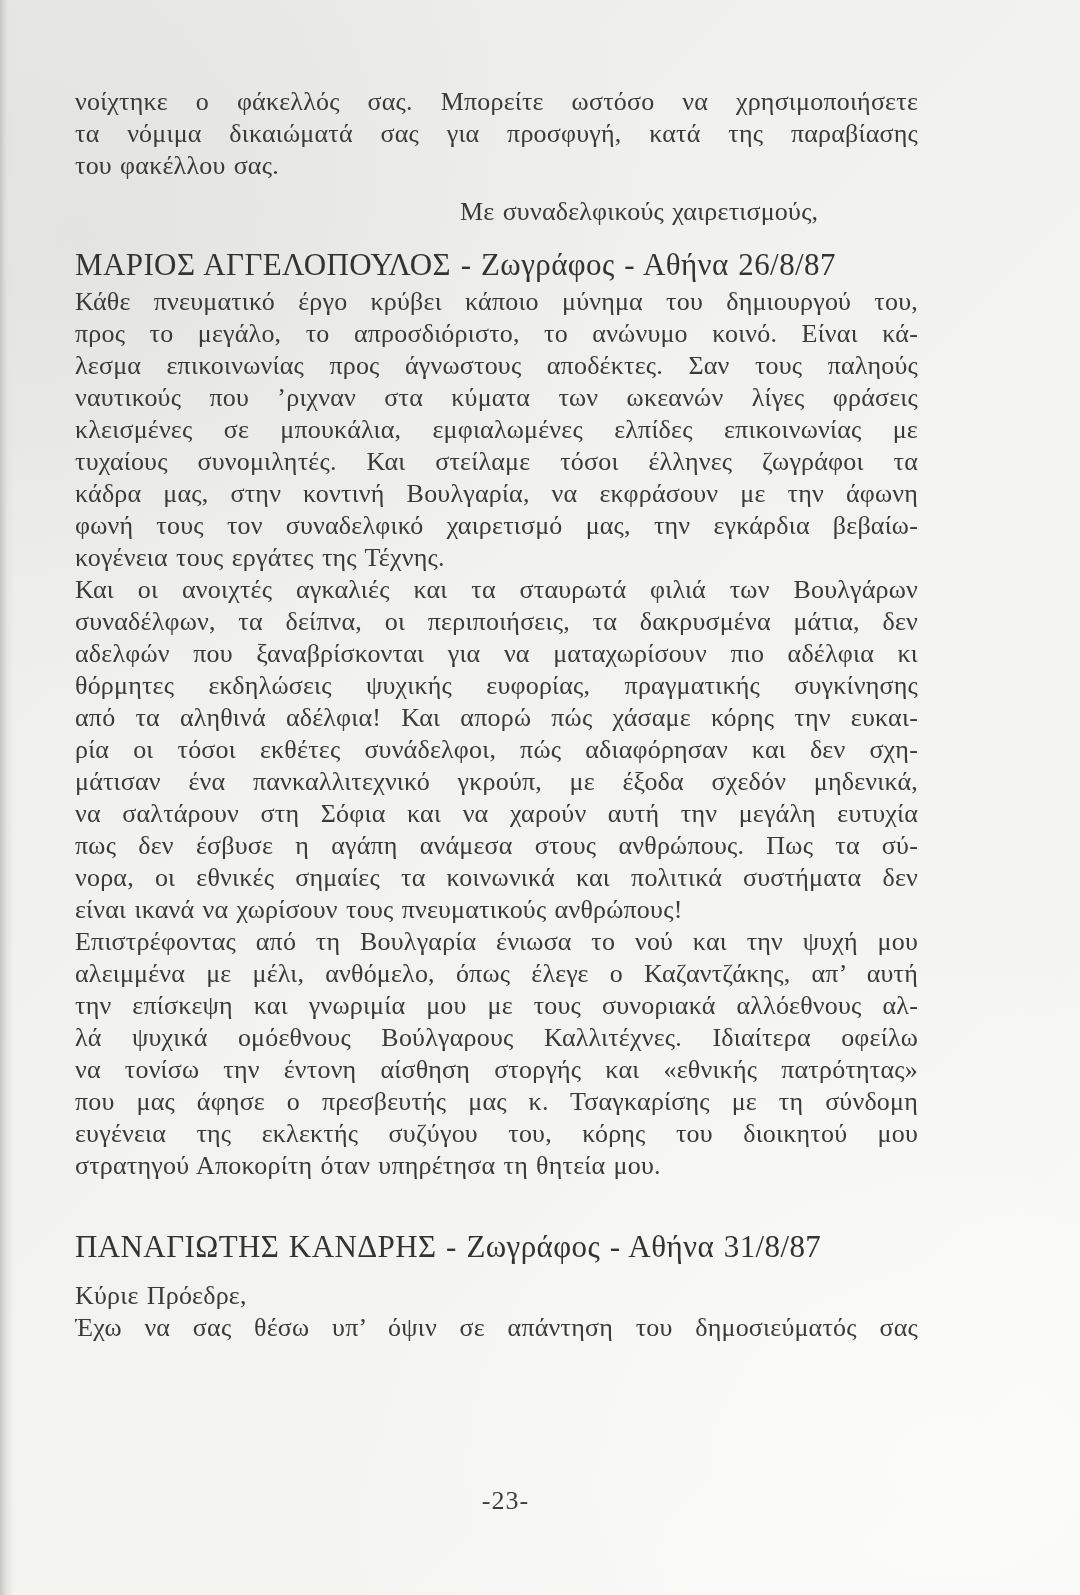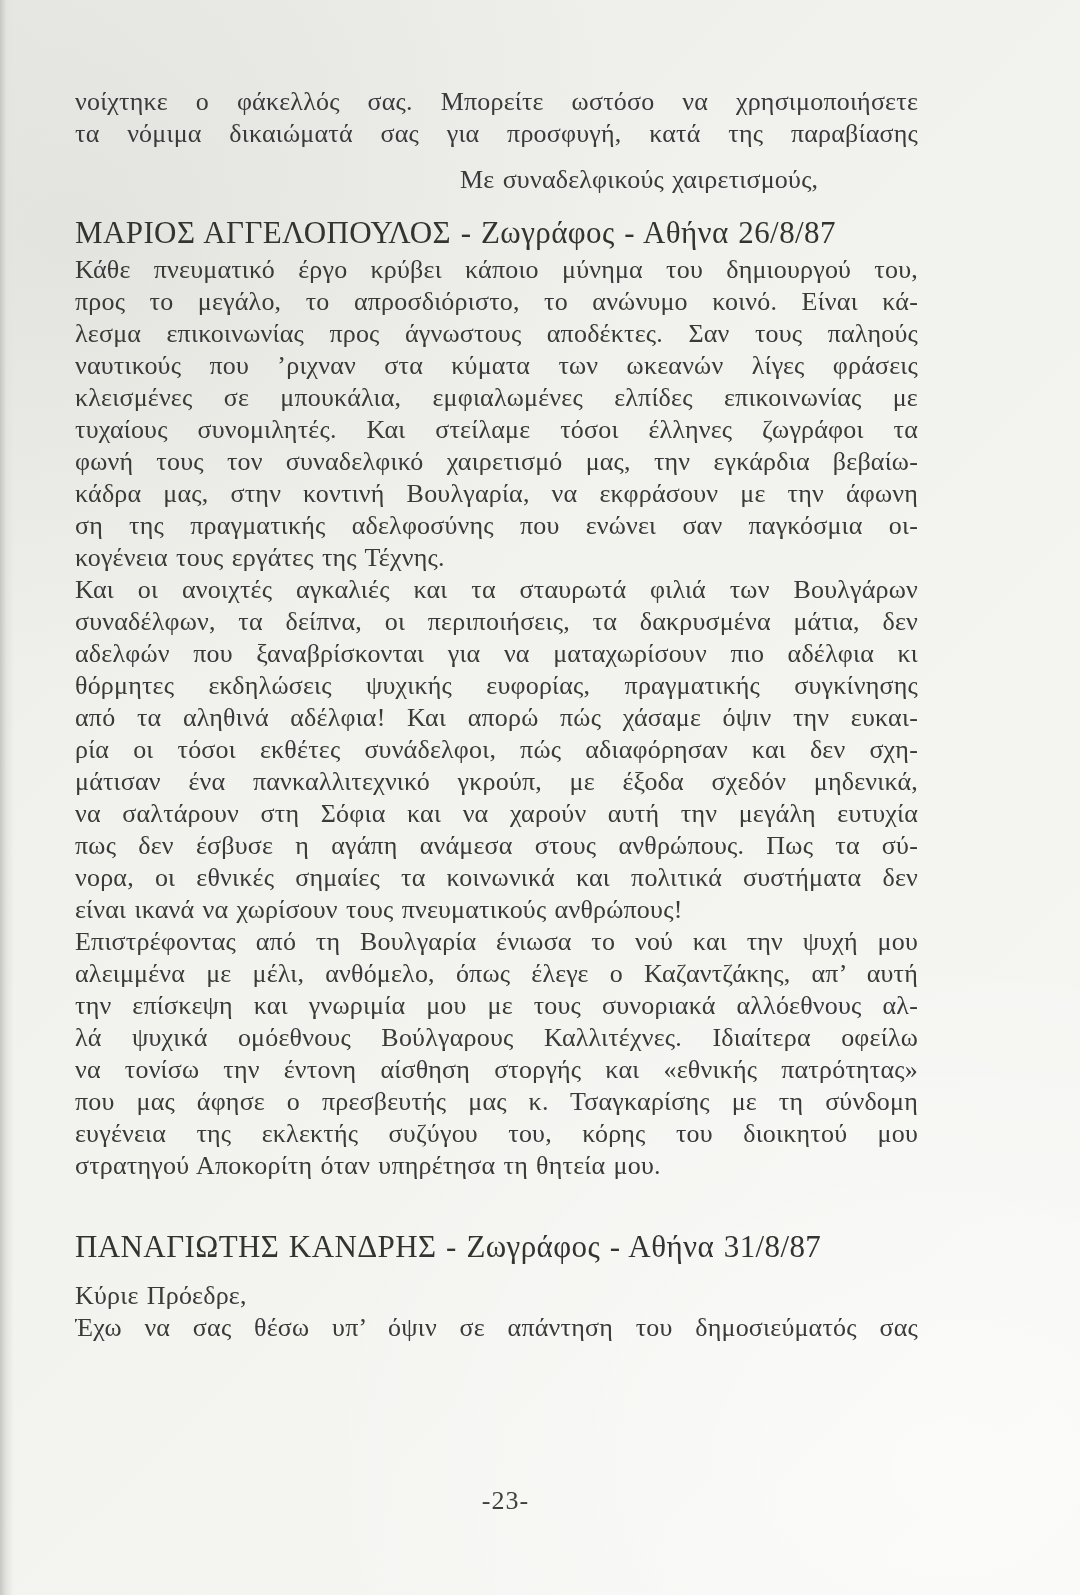--- a/index.html
+++ b/index.html
@@ -91,45 +91,45 @@
 </style>
 </head>
 <body>
 
 <div class="page" data-name="scanned-book-page">
   <div class="scan-edge-left" data-name="scan-edge-shadow"></div>
   <div class="content" data-name="document-body">
       <div class="block paragraph" data-name="paragraph-continuation">
         <div class="line just" data-name="text-line">νοίχτηκε ο φάκελλός σας. Μπορείτε ωστόσο να χρησιμοποιήσετε</div>
         <div class="line just" data-name="text-line">τα νόμιμα δικαιώματά σας για προσφυγή, κατά της παραβίασης</div>
+        <div class="line" data-name="text-line">του φακέλλου σας.</div>
       </div>
       <div class="block signoff" data-name="closing-salutation">
         <div class="line" data-name="text-line">Με συναδελφικούς χαιρετισμούς,</div>
       </div>
       <div class="block heading" data-name="letter-heading-angelopoulos">
         <div class="line" data-name="text-line">ΜΑΡΙΟΣ ΑΓΓΕΛΟΠΟΥΛΟΣ - Ζωγράφος - Αθήνα 26/8/87</div>
       </div>
       <div class="block paragraph" data-name="letter-paragraph-1">
         <div class="line just" data-name="text-line">Κάθε πνευματικό έργο κρύβει κάποιο μύνημα του δημιουργού του,</div>
         <div class="line just" data-name="text-line">προς το μεγάλο, το απροσδιόριστο, το ανώνυμο κοινό. Είναι κά-</div>
         <div class="line just" data-name="text-line">λεσμα επικοινωνίας προς άγνωστους αποδέκτες. Σαν τους παληούς</div>
         <div class="line just" data-name="text-line">ναυτικούς που ’ριχναν στα κύματα των ωκεανών λίγες φράσεις</div>
         <div class="line just" data-name="text-line">κλεισμένες σε μπουκάλια, εμφιαλωμένες ελπίδες επικοινωνίας με</div>
         <div class="line just" data-name="text-line">τυχαίους συνομιλητές. Και στείλαμε τόσοι έλληνες ζωγράφοι τα</div>
+        <div class="line just" data-name="text-line">κάδρα μας, στην κοντινή Βουλγαρία, να εκφράσουν με την άφωνη</div>
         <div class="line just" data-name="text-line">φωνή τους τον συναδελφικό χαιρετισμό μας, την εγκάρδια βεβαίω-</div>
-        <div class="line just" data-name="text-line">κάδρα μας, στην κοντινή Βουλγαρία, να εκφράσουν με την άφωνη</div>
-        <div class="line just" data-name="text-line">ση της πραγματικής αδελφοσύνης που ενώνει σαν παγκόσμια οι-</div>
         <div class="line" data-name="text-line">κογένεια τους εργάτες της Τέχνης.</div>
       </div>
       <div class="block paragraph" data-name="letter-paragraph-2">
         <div class="line just" data-name="text-line">Και οι ανοιχτές αγκαλιές και τα σταυρωτά φιλιά των Βουλγάρων</div>
         <div class="line just" data-name="text-line">συναδέλφων, τα δείπνα, οι περιποιήσεις, τα δακρυσμένα μάτια, δεν</div>
         <div class="line just" data-name="text-line">αδελφών που ξαναβρίσκονται για να ματαχωρίσουν πιο αδέλφια κι</div>
         <div class="line just" data-name="text-line">θόρμητες εκδηλώσεις ψυχικής ευφορίας, πραγματικής συγκίνησης</div>
-        <div class="line just" data-name="text-line">από τα αληθινά αδέλφια! Και απορώ πώς χάσαμε όψιν την ευκαι-</div>
+        <div class="line just" data-name="text-line">από τα αληθινά αδέλφια! Και απορώ πώς χάσαμε κόρης την ευκαι-</div>
         <div class="line just" data-name="text-line">ρία οι τόσοι εκθέτες συνάδελφοι, πώς αδιαφόρησαν και δεν σχη-</div>
         <div class="line just" data-name="text-line">μάτισαν ένα πανκαλλιτεχνικό γκρούπ, με έξοδα σχεδόν μηδενικά,</div>
         <div class="line just" data-name="text-line">να σαλτάρουν στη Σόφια και να χαρούν αυτή την μεγάλη ευτυχία</div>
         <div class="line just" data-name="text-line">πως δεν έσβυσε η αγάπη ανάμεσα στους ανθρώπους. Πως τα σύ-</div>
         <div class="line just" data-name="text-line">νορα, οι εθνικές σημαίες τα κοινωνικά και πολιτικά συστήματα δεν</div>
         <div class="line" data-name="text-line">είναι ικανά να χωρίσουν τους πνευματικούς ανθρώπους!</div>
       </div>
       <div class="block paragraph" data-name="letter-paragraph-3">
         <div class="line just" data-name="text-line">Επιστρέφοντας από τη Βουλγαρία ένιωσα το νού και την ψυχή μου</div>
         <div class="line just" data-name="text-line">αλειμμένα με μέλι, ανθόμελο, όπως έλεγε ο Καζαντζάκης, απ’ αυτή</div>

